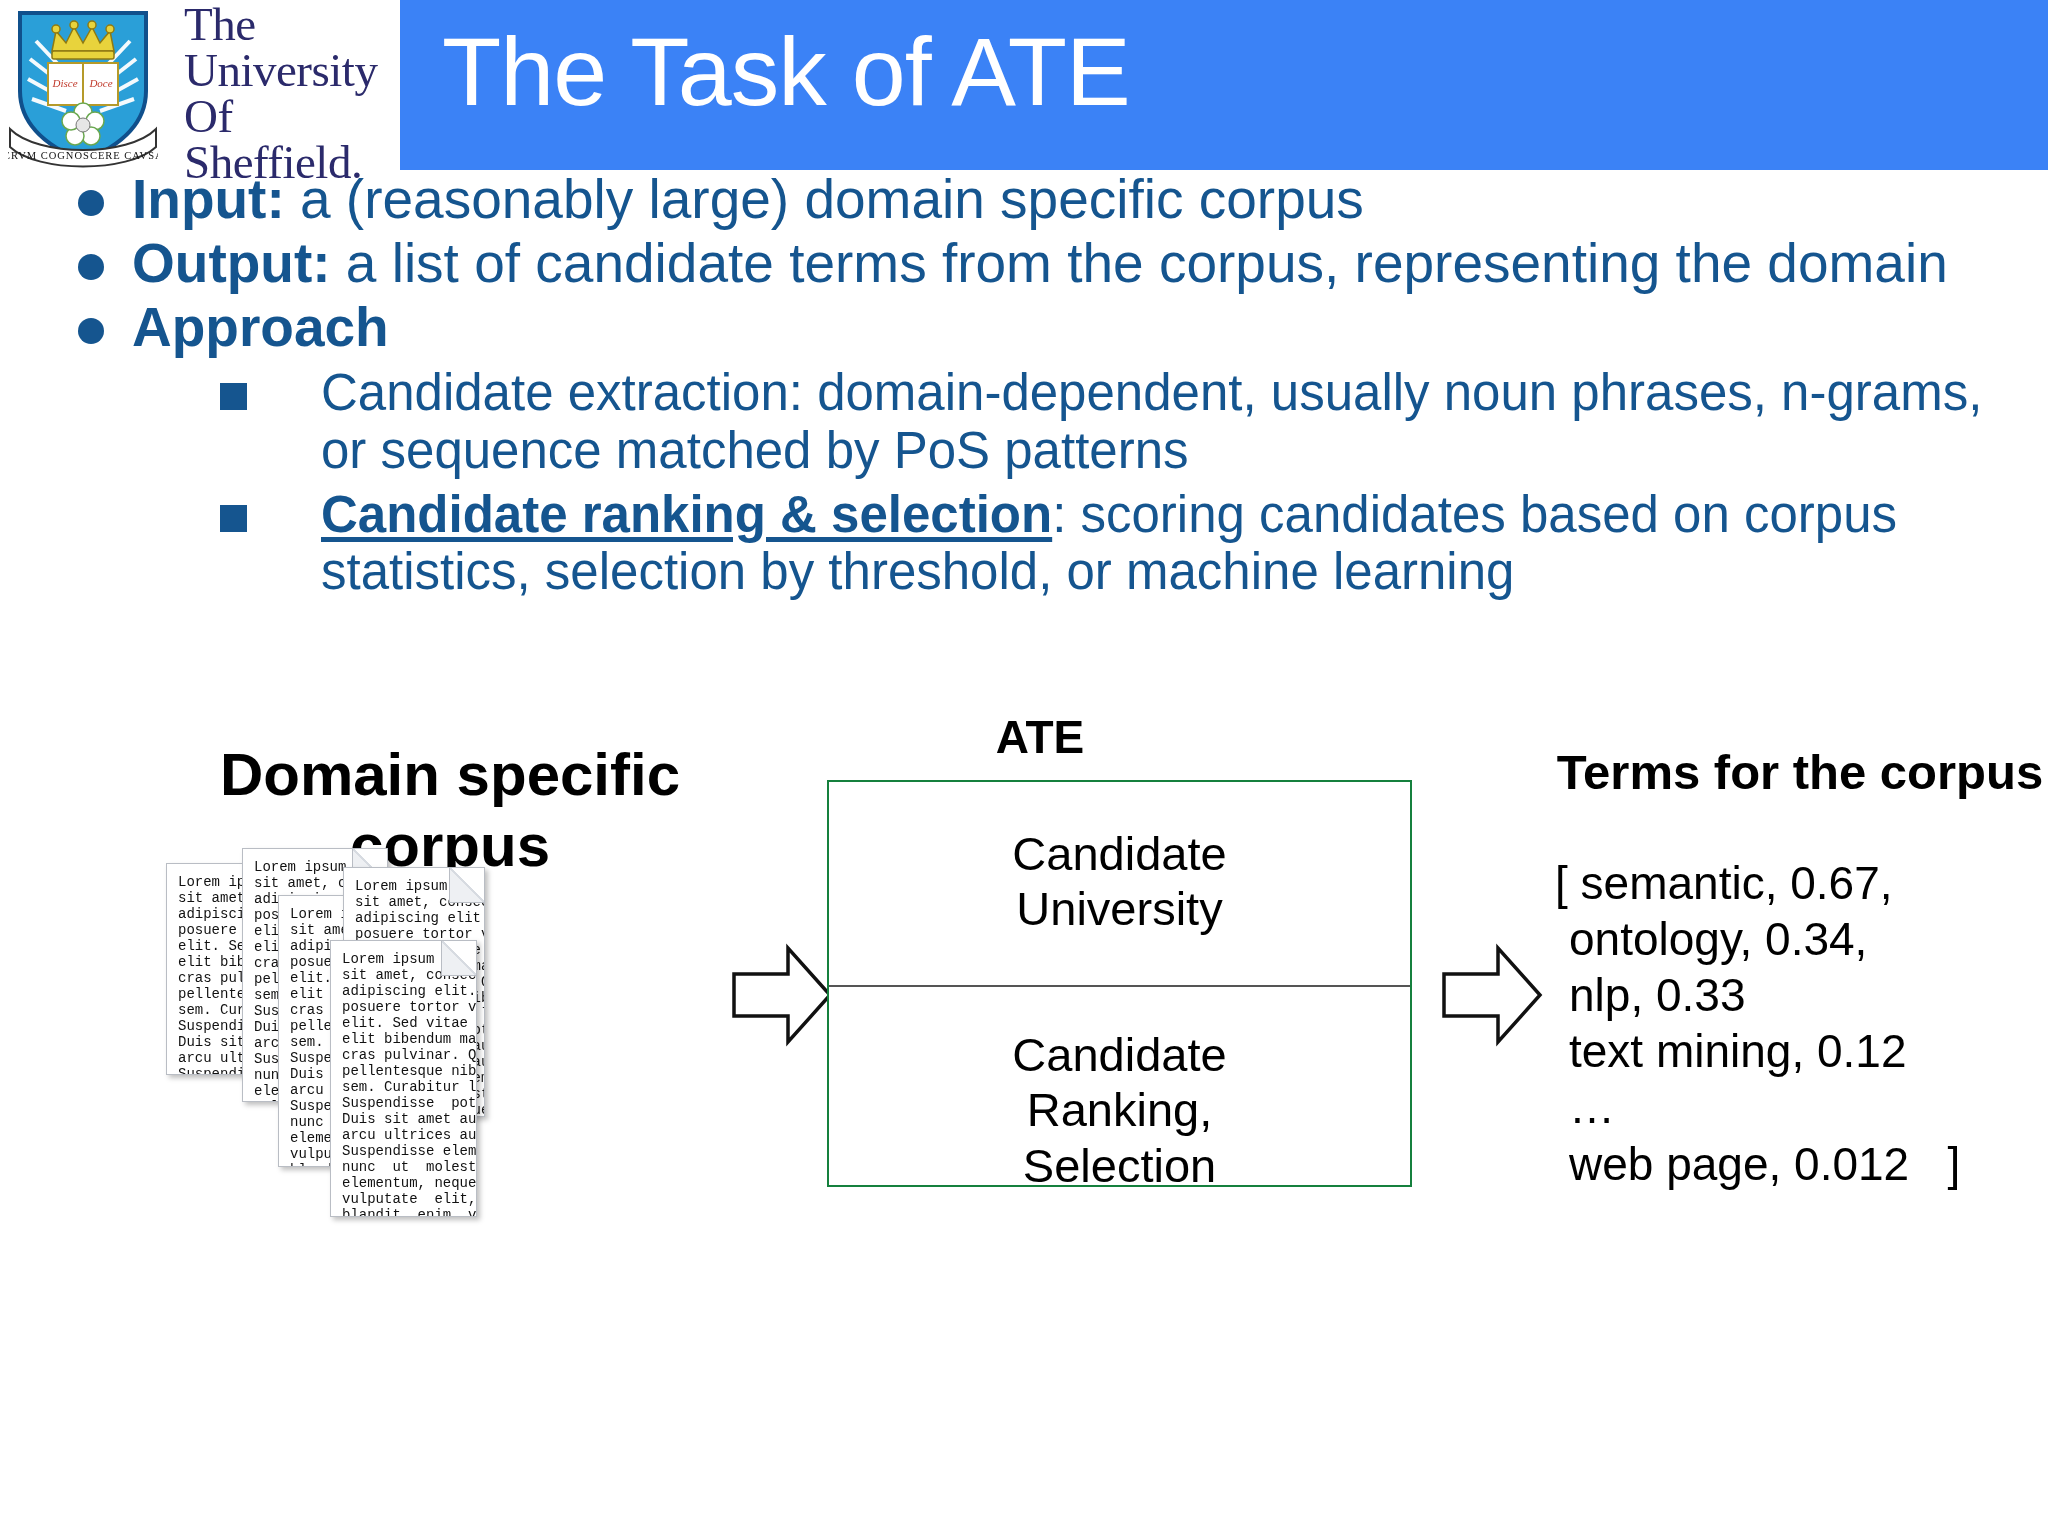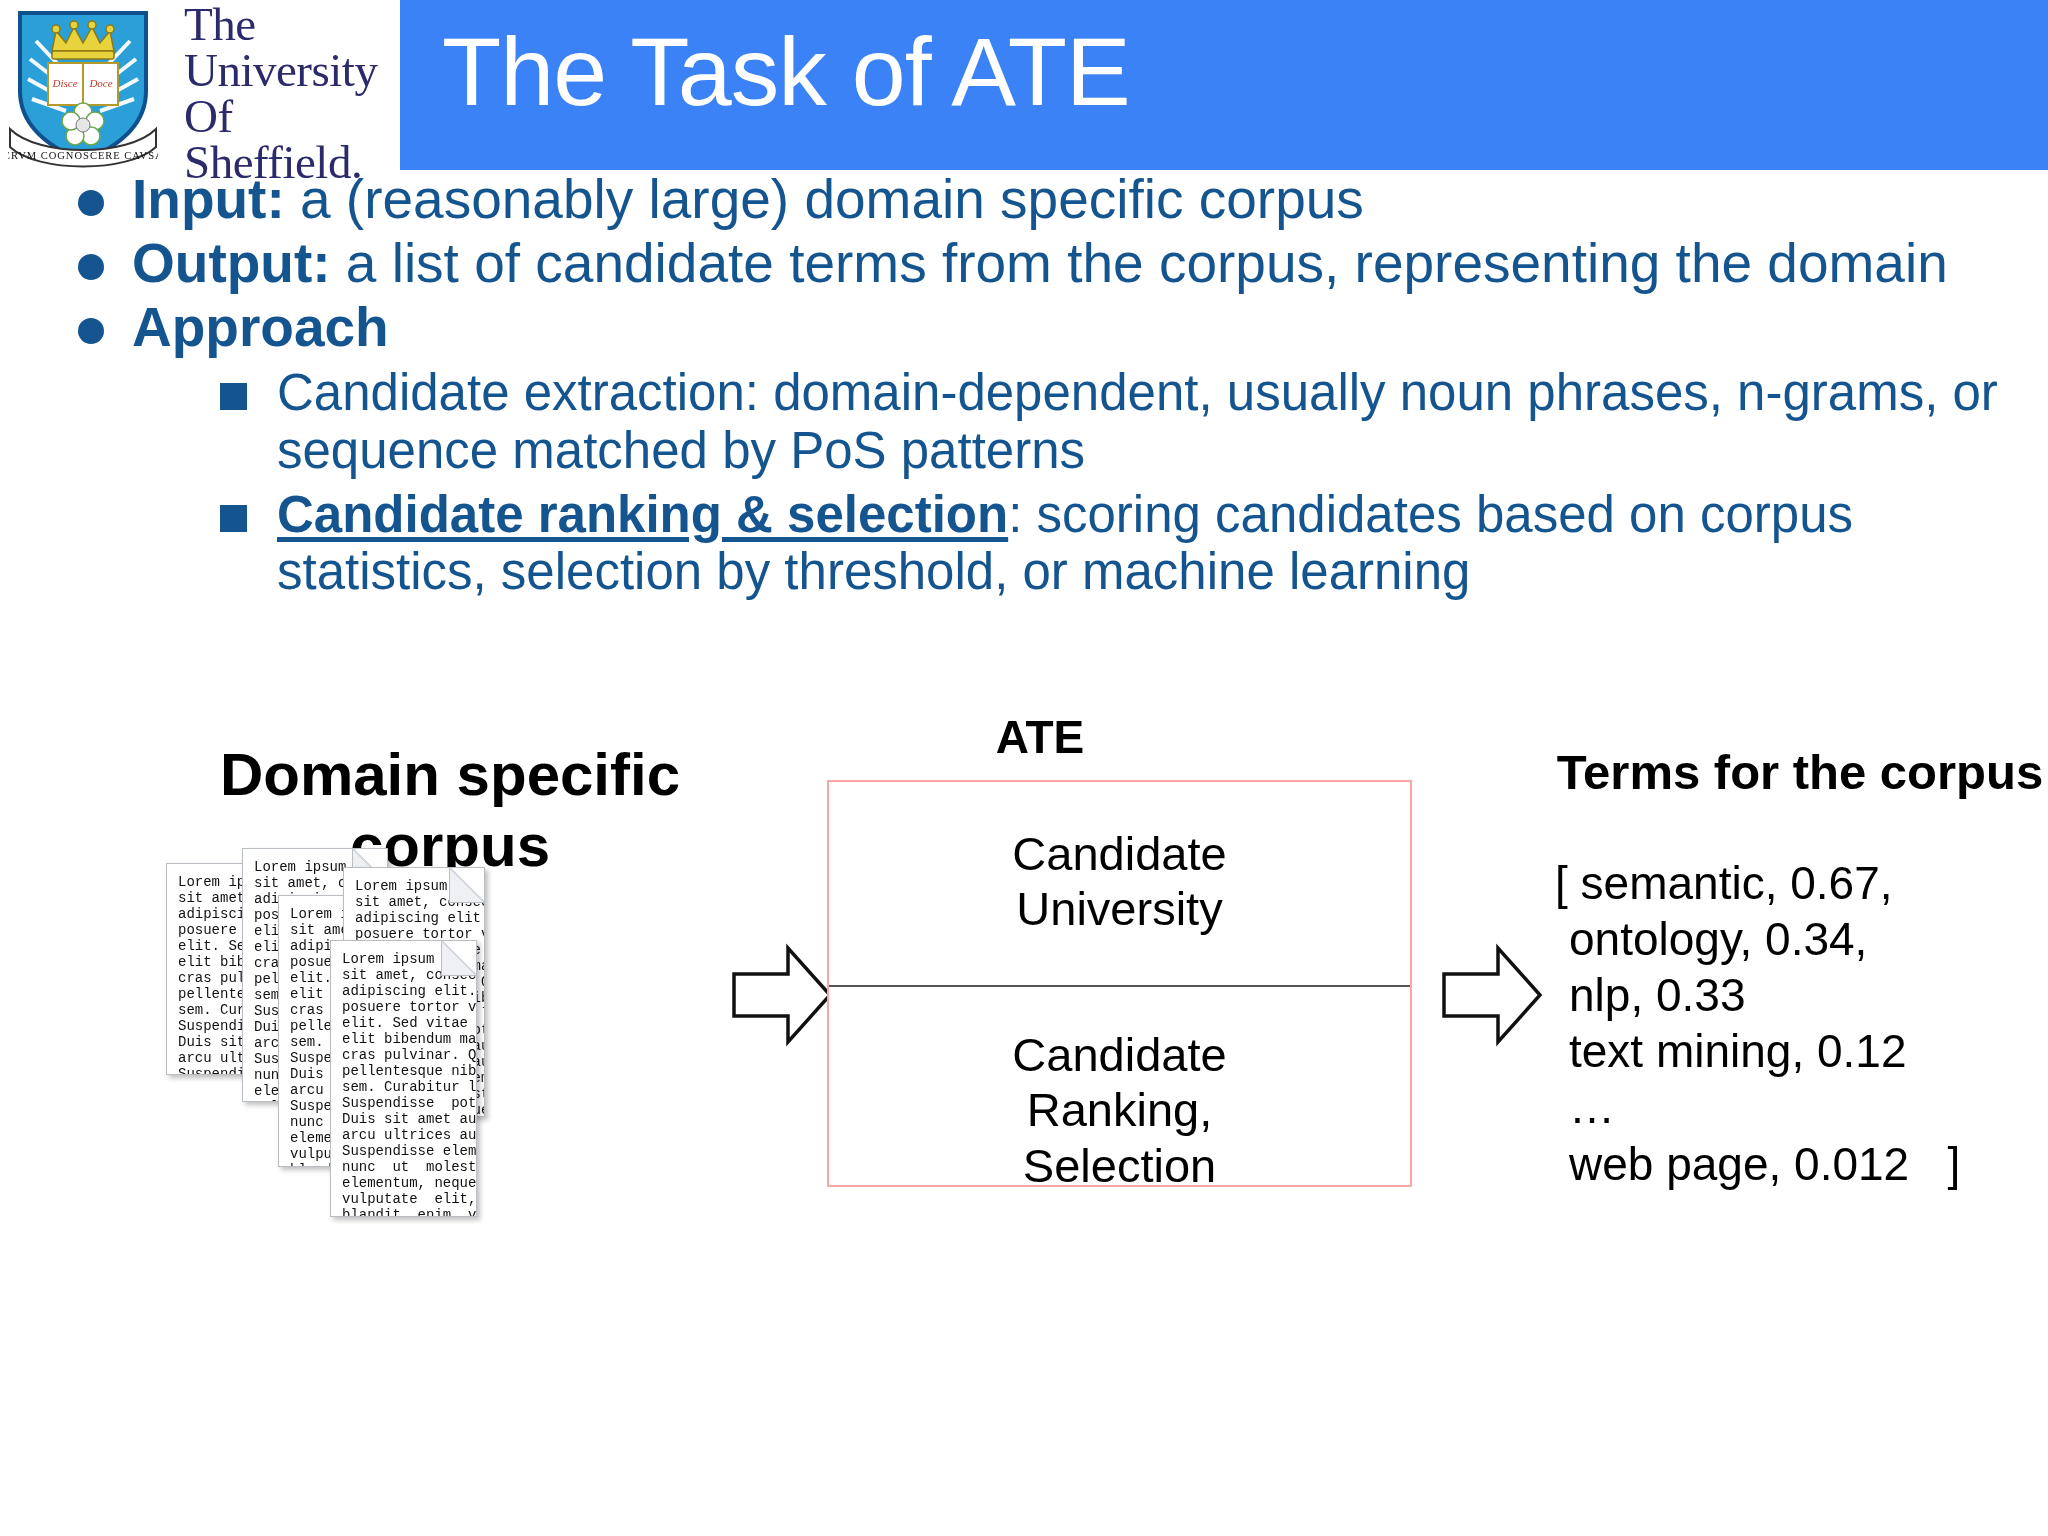--- a/index.html
+++ b/index.html
@@ -18,42 +18,42 @@
              font-size:47px;line-height:0.98;font-weight:400;letter-spacing:-0.5px;}
   #title-bar{position:absolute;left:400px;top:0;width:1648px;height:170px;background:#3b82f6;}
   #title-text{position:absolute;left:42px;top:16px;color:#ffffff;font-size:97px;
               font-weight:400;letter-spacing:-1px;white-space:nowrap;}
   
   #bullets{position:absolute;left:78px;top:168px;width:1920px;}
   .lvl1{display:flex;align-items:flex-start;color:#15558f;font-size:55px;line-height:1.13;margin-bottom:2px;}
   .lvl1 .dot{flex:0 0 auto;width:26px;height:26px;border-radius:50%;background:#15558f;margin:22px 28px 0 0;}
   .lvl1 .txt{flex:1 1 auto;}
   .lvl1 b{font-weight:bold;}
-  .lvl2{display:flex;align-items:flex-start;color:#15558f;font-size:51px;line-height:1.13;margin-left:142px;margin-top:6px;}
+  .lvl2{display:flex;align-items:flex-start;color:#15558f;font-size:51px;line-height:1.13;margin-left:142px;margin-top:6px;gap:44px;}
   .lvl2 .sq{flex:0 0 auto;width:27px;height:27px;background:#15558f;margin:19px 30px 0 0;}
   .lvl2 .txt{flex:1 1 auto;}
   .lvl2 .ul{font-weight:bold;text-decoration:underline;text-underline-offset:5px;}
   
   #diagram{position:absolute;left:0;top:700px;width:2048px;height:836px;color:#000;}
   .dgm-label{position:absolute;text-align:center;font-weight:bold;color:#000;}
   #label-corpus{left:170px;top:40px;width:560px;font-size:60px;line-height:1.18;}
   #label-ate{left:880px;top:10px;width:320px;font-size:46px;}
   #label-terms{left:1540px;top:44px;width:520px;font-size:49px;line-height:1.18;}
   
   #docstack{position:absolute;left:160px;top:145px;width:560px;height:420px;}
   .doc{position:absolute;background:#fff;border:1px solid #b9bdc4;
        box-shadow:3px 3px 5px rgba(0,0,0,.25);overflow:hidden;
        font-family:"Liberation Mono", monospace;color:#111;}
   .doc .body{padding:10px 9px 4px 11px;white-space:pre;letter-spacing:0px;}
   .fold{position:absolute;right:0;top:0;width:34px;height:34px;
         background:linear-gradient(225deg,#ffffff 0 48%,#d7dbe1 48% 52%,#eef0f3 52% 100%);
         border-left:1px solid #b9bdc4;border-bottom:1px solid #b9bdc4;}
   
   #ate-box{position:absolute;left:827px;top:80px;width:585px;height:407px;
-           border:2px solid #fca5a5;background:#fff;box-sizing:border-box;}
+           border:2px solid #15803d;background:#fff;box-sizing:border-box;}
   #ate-div{position:absolute;left:0;top:203px;width:100%;height:0;border-top:2px solid #555;}
   .ate-cell{position:absolute;left:0;width:100%;text-align:center;font-size:47px;line-height:1.18;color:#000;}
   #ate-cell-1{top:44px;}
   #ate-cell-2{top:245px;}
   
   .arrow{position:absolute;}
   
   #terms-list{position:absolute;left:1555px;top:155px;width:470px;font-size:46px;line-height:1.22;color:#000;}
   #terms-list .tline{white-space:pre;}
   #terms-list .open{margin-left:0;}

